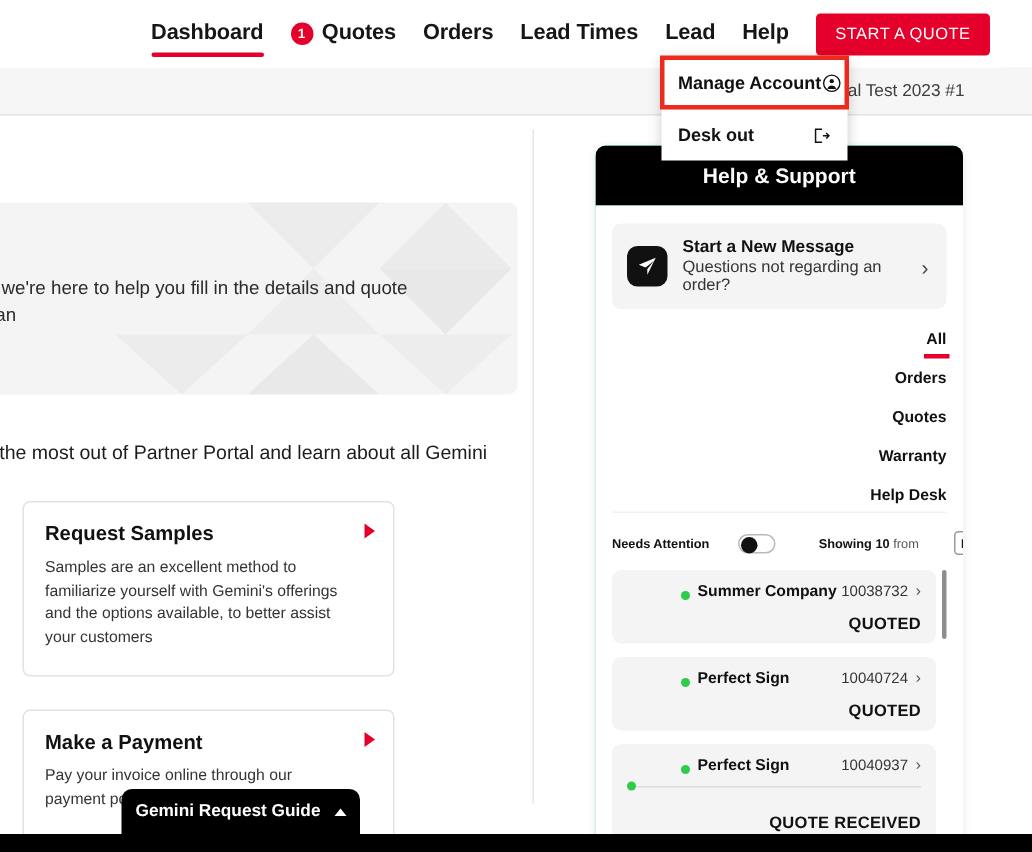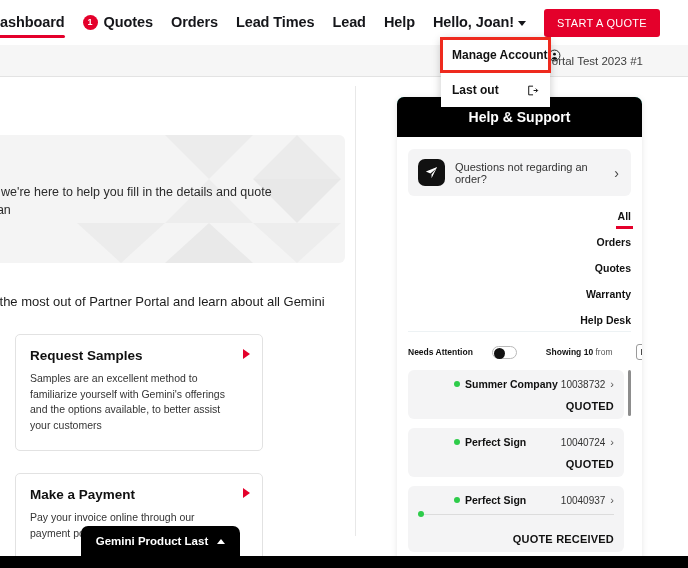--- a/index.html
+++ b/index.html
@@ -60,21 +60,21 @@
     z-index: 5;
   }
   .crumb { font-size: 11.5px; color: #3d3d3d; white-space: nowrap; }
   .crumb-clip {
     position: absolute; left: 420px; top: 50px; width: 26px;
     overflow: hidden; font-size: 11.5px; color: #3d3d3d; white-space: nowrap;
   }
 
   
   .acct-menu {
-    position: absolute; top: 38px; left: 441px; width: 109px;
+    position: absolute; top: 38px; left: 441px; width: 124px;
     background: #ffffff;
     box-shadow: 0 2px 9px rgba(0,0,0,0.22);
     z-index: 40;
   }
   .acct-item {
     display: flex; align-items: center; justify-content: space-between;
     padding: 10px 11px; font-size: 12px; font-weight: 700; color: #111;
     cursor: pointer; white-space: nowrap;
   }
   .acct-item.highlighted { outline: 3px solid #ee2a1e; outline-offset: -2px; }
@@ -180,21 +180,21 @@
     font-size: 8.5px; color: #111; padding: 2px 4px;
     display: flex; align-items: center; gap: 2px; cursor: pointer;
     white-space: nowrap;
   }
 
   .msglist { margin-top: 10px; position: relative; padding-right: 7px; }
   .msgcard {
     background: #f4f4f5; border-radius: 6px;
     padding: 8px 10px 7px 10px; margin-bottom: 9px; cursor: pointer;
   }
-  .msgtop { display: flex; align-items: center; padding-left: 36px; }
+  .msgtop { display: flex; align-items: flex-end; padding-left: 36px; }
   .dot { width: 6px; height: 6px; border-radius: 50%; background: #2ecc4a; flex: none; margin-right: 5px; }
   .msgname { font-size: 10.5px; font-weight: 700; color: #111; flex: 1; }
   .msgnum { font-size: 10px; color: #333; margin-right: 5px; }
   .msgchev { font-size: 11px; color: #555; }
   .msgstatus {
     font-size: 11px; font-weight: 700; color: #111;
     text-align: right; margin-top: 10px; letter-spacing: 0.2px;
   }
   .progwrap { position: relative; margin-top: 5px; height: 6px; }
   .progline { position: absolute; left: 0; right: 0; top: 2.5px; height: 1.5px; background: #dcdcdc; }
@@ -242,24 +242,20 @@
         <span>Orders</span>
       </div>
       <div class="nav-link">
         <span>Lead Times</span>
       </div>
       <div class="nav-link">
         <span>Lead</span>
       </div>
       <div class="nav-link">
         <span>Help</span>
-      </div>
-      <div class="hello-wrap">
-        <span class="nav-link">Hello, Joan!</span>
-        <span class="caret-dn"></span>
       </div>
       <button class="cta-quote">START A QUOTE</button>
     </div>
   </div>
 
   <div class="subbar">
     <span class="crumb">Portal Test 2023 #1</span>
   </div>
   <div class="crumb-clip">Par</div>
 
@@ -267,21 +263,21 @@
     <div class="acct-item highlighted">
       <span>Manage Account</span>
       <svg class="mini-ic" viewBox="0 0 24 24">
         <circle cx="12" cy="12" r="10" fill="none" stroke="#111" stroke-width="1.7"></circle>
         <circle cx="12" cy="9.5" r="2.6" fill="#111"></circle>
         <path d="M6.6 19c1-3 3-4.2 5.4-4.2S16.4 16 17.4 19z" fill="#111"></path>
       </svg>
     </div>
     <div class="acct-divider"></div>
     <div class="acct-item">
-      <span>Last out</span>
+      <span>Desk out</span>
       <svg class="mini-ic" viewBox="0 0 24 24">
         <path d="M13 4H5v16h8" fill="none" stroke="#111" stroke-width="1.8"></path>
         <path d="M14 12h7M18 8.5l3.5 3.5L18 15.5" fill="none" stroke="#111" stroke-width="1.8"></path>
       </svg>
     </div>
   </div>
 
   <div class="vdiv"></div>
 
   <div class="leftcol">
@@ -316,20 +312,21 @@
     <div class="help-head">Help &amp; Support</div>
     <div class="help-body">
 
       <div class="newmsg">
         <div class="newmsg-ic">
           <svg width="15" height="15" viewBox="0 0 24 24">
             <path d="M21 3L3 10.5l7.2 2.9L19 6.4l-7 8.9.1 5.7z" fill="#fff"></path>
           </svg>
         </div>
         <div class="newmsg-txt">
+          <div class="newmsg-t">Start a New Message</div>
           <div class="newmsg-s">Questions not regarding an order?</div>
         </div>
         <div class="chev">›</div>
       </div>
 
       <div class="tabs">
         <div class="tab active"><span>All</span></div>
         <div class="tab"><span>Orders</span></div>
         <div class="tab"><span>Quotes</span></div>
         <div class="tab"><span>Warranty</span></div>
@@ -385,18 +382,18 @@
         </div>
 
         <div class="scrollbar">
           <div class="scrollthumb"></div>
         </div>
       </div>
     </div>
   </div>
 
   <div class="guidebtn">
-    <span>Gemini Product Last</span>
+    <span>Gemini Request Guide</span>
     <span class="caret-up"></span>
   </div>
   <div class="footerbar"></div>
 
 </div>
 
 </body></html>

